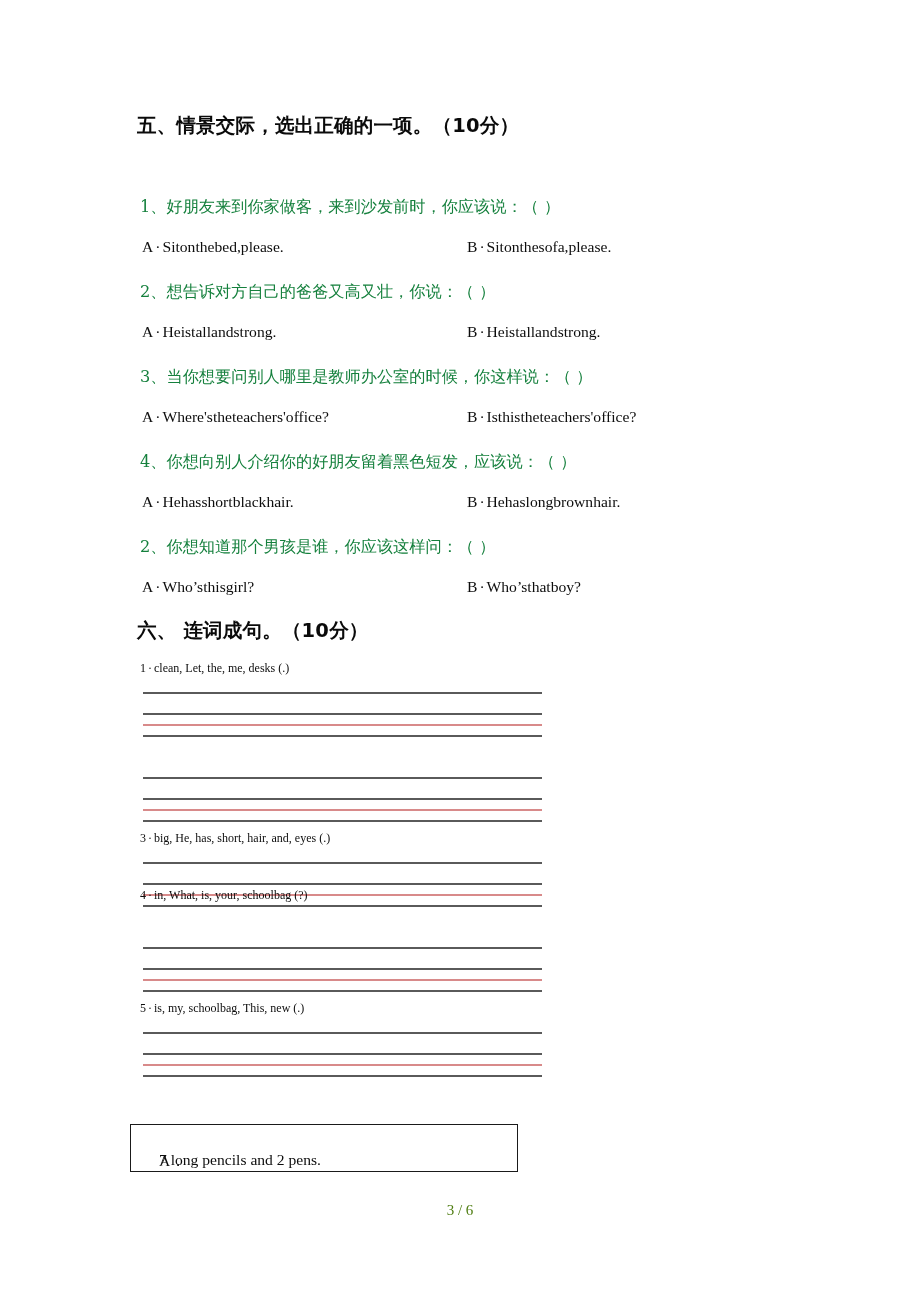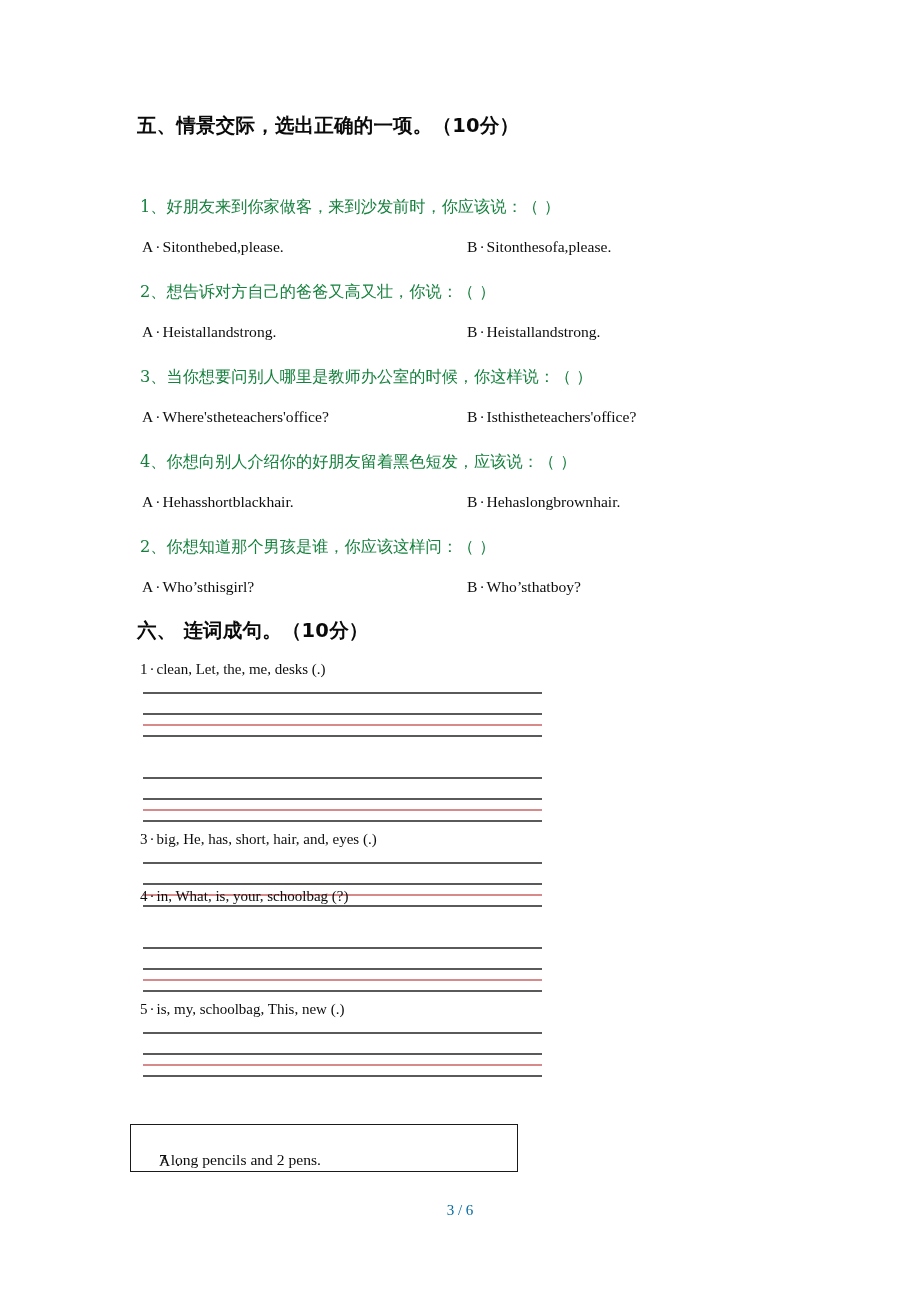--- a/index.html
+++ b/index.html
@@ -60,21 +60,21 @@
   .opt-a { position: absolute; left: 0px; white-space: nowrap; }
   .opt-b { position: absolute; left: 325px; white-space: nowrap; }
   .opt-letter { letter-spacing: 0px; }
   .dot { padding: 0 2px; }
 
   
   .s6-item {
     position: absolute;
     left: 140px;
     font-family: "Liberation Serif", "DejaVu Serif", serif;
-    font-size: 15px;
+    font-size: 12px;
     white-space: nowrap;
     color: #0d0d0d;
   }
 
   
   .rule-block {
     position: absolute;
     left: 143px;
     width: 399px;
     height: 44px;
@@ -114,21 +114,21 @@
 
   
   .page-footer {
     position: absolute;
     left: 0;
     top: 1202px;
     width: 920px;
     text-align: center;
     font-family: "Liberation Serif", "DejaVu Serif", serif;
     font-size: 15px;
-    color: #0369a1;
+    color: #4d7c0f;
   }
 </style>
 </head>
 <body>
 
 <div class="page">
 
   <div class="section-heading" id="heading-5">五、情景交际，选出正确的一项。（10分）</div>
 
   <div class="q-block">

